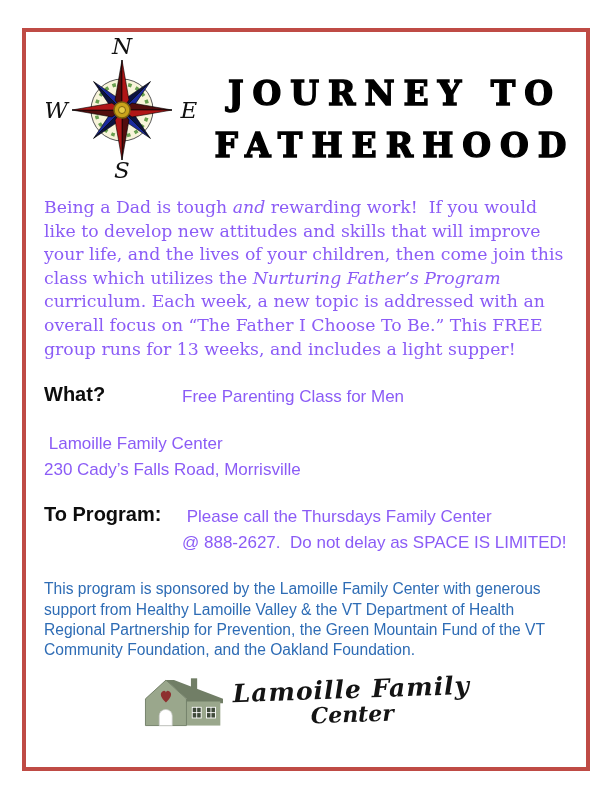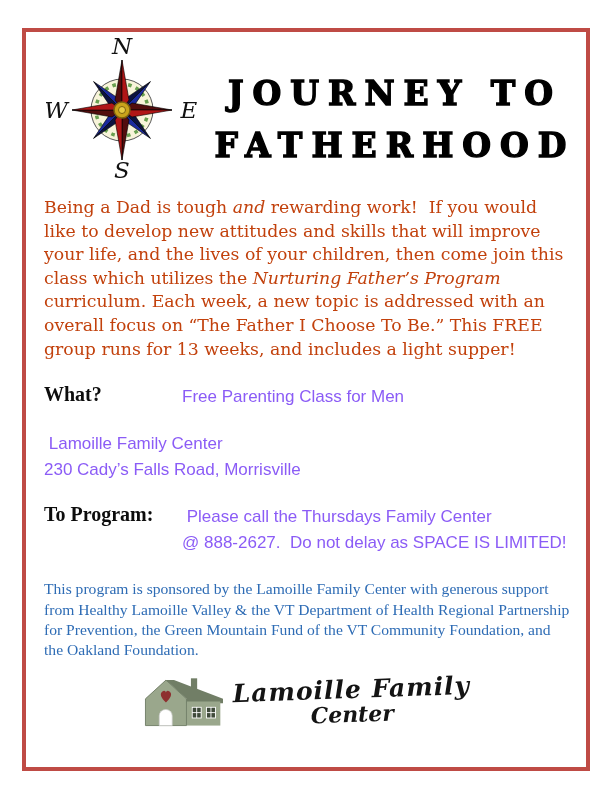--- a/index.html
+++ b/index.html
@@ -20,37 +20,37 @@
   .compass-letter{font-family:"DejaVu Serif",serif;font-style:italic;font-size:23px;fill:#111;}
   .title-wrap{flex:1;text-align:center;padding-top:34px;}
   .title-line{
     font-family:"DejaVu Serif",serif;font-weight:bold;font-size:33px;line-height:52px;
     letter-spacing:9px;color:#000;-webkit-text-stroke:1.4px #000;white-space:nowrap;
   }
 
   
   .intro{
     margin:14px 6px 0 8px;font-family:"DejaVu Serif",serif;font-size:17.3px;
-    line-height:23.6px;white-space:pre-wrap;color:#c2410c;
+    line-height:23.6px;white-space:pre-wrap;color:#8b5cf6;
   }
   .intro i{font-style:italic;}
 
   
   .details{margin-top:21px;}
   .detail-row{display:flex;margin:0 0 19px 8px;}
   .detail-label{
     flex:0 0 138px;font-weight:bold;font-size:20px;line-height:25px;color:#0d0d0d;
-    font-family:Liberation Serif, serif;
+    font-family:Liberation Sans, sans-serif;
   }
   .detail-lines{flex:1;padding-top:2px;}
   .detail-line{font-size:17px;line-height:26px;color:#8b5cf6;white-space:pre-wrap;}
 
   
   .sponsor{
-    margin:23px 4px 0 8px;font-family:Liberation Serif, serif;font-size:15.6px;
+    margin:23px 4px 0 8px;font-family:Liberation Sans, sans-serif;font-size:15.6px;
     line-height:20.4px;color:#2e6cb5;
   }
 
   
   .footer{margin-top:12px;text-align:center;}
   .logo-row{display:flex;justify-content:center;align-items:center;gap:10px;}
   .org-name{transform:rotate(-2deg);font-family:"DejaVu Serif",serif;font-style:italic;font-weight:bold;color:#141414;}
   .org-name-l1{font-size:25px;line-height:26px;letter-spacing:1px;white-space:nowrap;}
   .org-name-l2{font-size:22px;line-height:22px;}
 </style>

